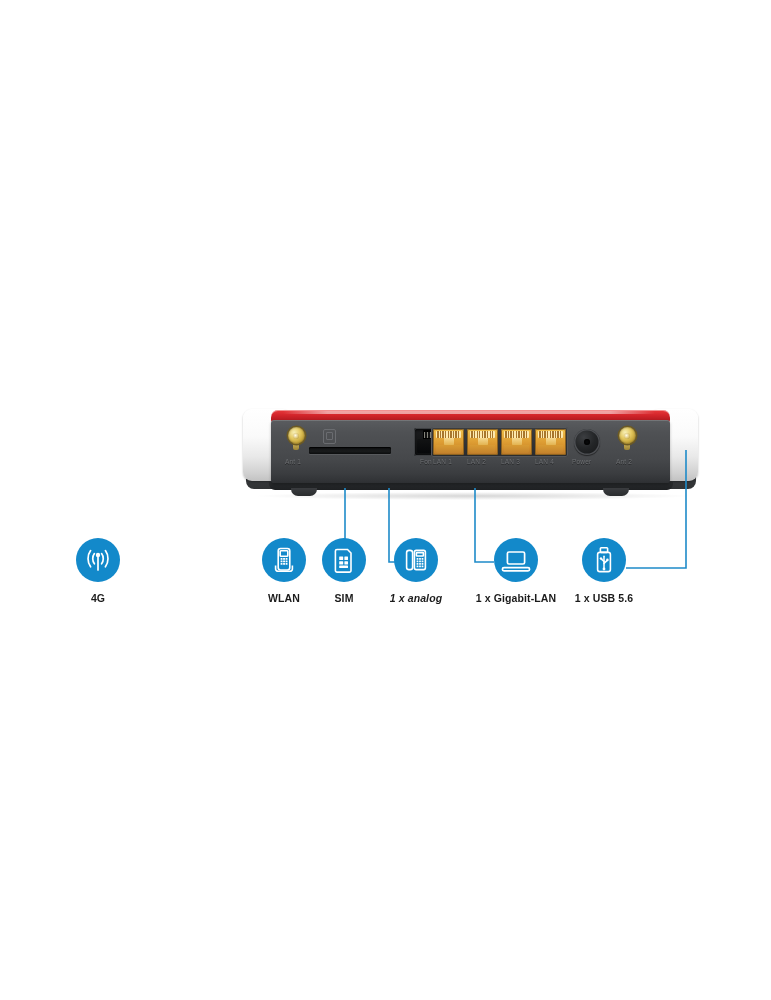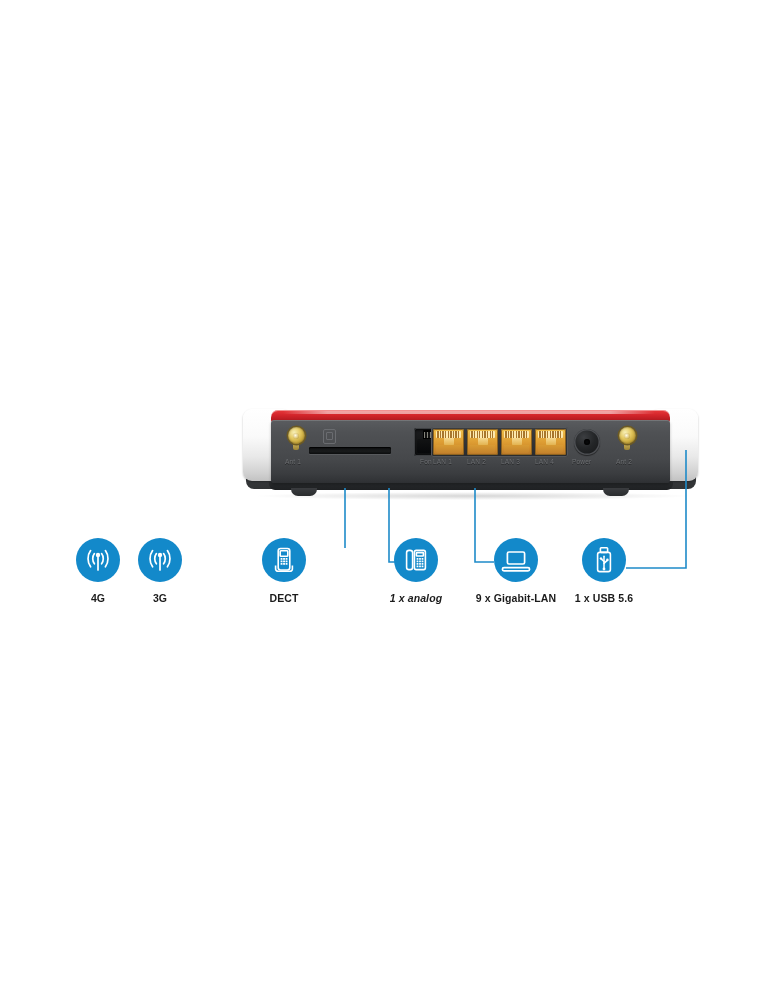--- a/index.html
+++ b/index.html
@@ -211,35 +211,20 @@
           <path d="M25.6 15.6 a6.4 7.6 0 0 1 0 10.2"></path>
           <path d="M14.6 12.6 a11.4 12.8 0 0 0 0 16.2"></path>
           <path d="M29.4 12.6 a11.4 12.8 0 0 1 0 16.2"></path>
         </g>
         <circle cx="22" cy="17" r="2.2" fill="#ffffff"></circle>
       </svg>
     </div>
     <div class="flabel">4G</div>
   </div>
 
-  <div class="feature" style="left:116px;top:538px;">
-    <div class="bubble">
-      <svg viewBox="0 0 44 44">
-        <g fill="none" stroke="#ffffff" stroke-width="1.7" stroke-linecap="round">
-          <path d="M22 18.5 L22 32"></path>
-          <path d="M18.4 15.6 a6.4 7.6 0 0 0 0 10.2"></path>
-          <path d="M25.6 15.6 a6.4 7.6 0 0 1 0 10.2"></path>
-          <path d="M14.6 12.6 a11.4 12.8 0 0 0 0 16.2"></path>
-          <path d="M29.4 12.6 a11.4 12.8 0 0 1 0 16.2"></path>
-        </g>
-        <circle cx="22" cy="17" r="2.2" fill="#ffffff"></circle>
-      </svg>
-    </div>
-    <div class="flabel">3G</div>
-  </div>
 
 
   <div class="feature" style="left:240px;top:538px;">
     <div class="bubble">
       <svg viewBox="0 0 44 44">
         <g fill="none" stroke="#ffffff" stroke-width="1.6">
           <rect x="16.2" y="10.5" width="11.6" height="21.5" rx="2.4"></rect>
           <rect x="18.2" y="12.8" width="7.6" height="5.4" rx="0.7"></rect>
           <path d="M13.6 27.5 v3.4 a2.4 2.4 0 0 0 2.4 2.4 h12 a2.4 2.4 0 0 0 2.4 -2.4 v-3.4"></path>
         </g>
@@ -249,23 +234,38 @@
           <rect x="23.6" y="20.0" width="1.9" height="1.7" rx="0.3"></rect>
           <rect x="18.6" y="22.5" width="1.9" height="1.7" rx="0.3"></rect>
           <rect x="21.1" y="22.5" width="1.9" height="1.7" rx="0.3"></rect>
           <rect x="23.6" y="22.5" width="1.9" height="1.7" rx="0.3"></rect>
           <rect x="18.6" y="25.0" width="1.9" height="1.7" rx="0.3"></rect>
           <rect x="21.1" y="25.0" width="1.9" height="1.7" rx="0.3"></rect>
           <rect x="23.6" y="25.0" width="1.9" height="1.7" rx="0.3"></rect>
         </g>
       </svg>
     </div>
-    <div class="flabel">DECT</div>
-  </div>
-
+    <div class="flabel">WLAN</div>
+  </div>
+
+  <div class="feature" style="left:300px;top:538px;">
+    <div class="bubble">
+      <svg viewBox="0 0 44 44">
+        <path d="M15 11.5 h10.5 L29 15 v17.5 a1.6 1.6 0 0 1 -1.6 1.6 h-12.4 a1.6 1.6 0 0 1 -1.6 -1.6 v-19.4 a1.6 1.6 0 0 1 1.6 -1.6 z" fill="none" stroke="#ffffff" stroke-width="1.6"></path>
+        <g fill="#ffffff">
+          <rect x="17.2" y="18.6" width="4.0" height="3.4" rx="0.5"></rect>
+          <rect x="22.4" y="18.6" width="3.6" height="3.4" rx="0.5"></rect>
+          <rect x="17.2" y="23.2" width="4.0" height="3.2" rx="0.5"></rect>
+          <rect x="22.4" y="23.2" width="3.6" height="3.2" rx="0.5"></rect>
+          <rect x="17.2" y="27.6" width="8.8" height="2.4" rx="0.5"></rect>
+        </g>
+      </svg>
+    </div>
+    <div class="flabel">SIM</div>
+  </div>
 
   <div class="feature" style="left:372px;top:538px;font-style:italic;">
     <div class="bubble">
       <svg viewBox="0 0 44 44">
         <g fill="none" stroke="#ffffff" stroke-width="1.6">
           <rect x="12.6" y="12.4" width="6.0" height="19.2" rx="2.4"></rect>
           <rect x="20.4" y="12.4" width="11.0" height="19.2" rx="1.8"></rect>
           <rect x="22.4" y="14.6" width="7.0" height="3.4" rx="0.6"></rect>
         </g>
         <g fill="#ffffff">
@@ -289,21 +289,21 @@
 
   <div class="feature" style="left:472px;top:538px;">
     <div class="bubble">
       <svg viewBox="0 0 44 44">
         <g fill="none" stroke="#ffffff" stroke-width="1.7" stroke-linejoin="round">
           <rect x="13.4" y="14.0" width="17.2" height="12.0" rx="1.6"></rect>
           <path d="M10.0 29.6 h24.0 a1.6 1.6 0 0 1 0 3.2 h-24.0 a1.6 1.6 0 0 1 0 -3.2 z"></path>
         </g>
       </svg>
     </div>
-    <div class="flabel">9 x Gigabit-LAN</div>
+    <div class="flabel">1 x Gigabit-LAN</div>
   </div>
 
   <div class="feature" style="left:560px;top:538px;">
     <div class="bubble">
       <svg viewBox="0 0 44 44">
         <g fill="none" stroke="#ffffff" stroke-width="1.6">
           <rect x="18.4" y="9.8" width="7.2" height="4.6" rx="0.8"></rect>
           <rect x="15.6" y="14.4" width="12.8" height="19.2" rx="2.2"></rect>
         </g>
         <g fill="none" stroke="#ffffff" stroke-width="1.5" stroke-linecap="round">

